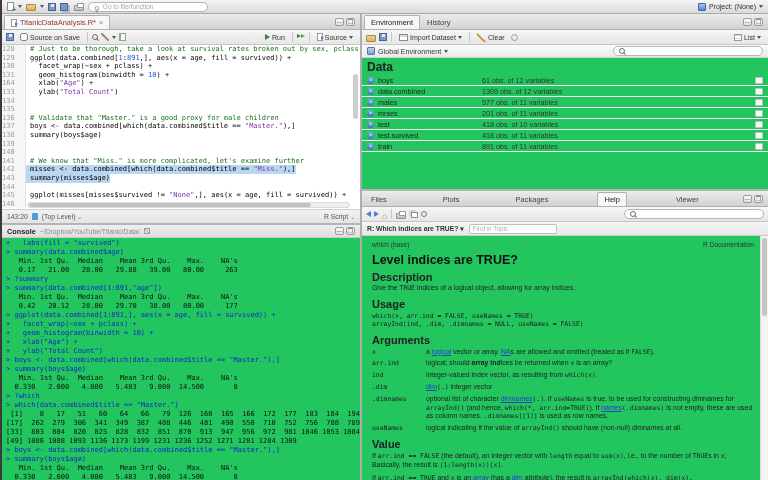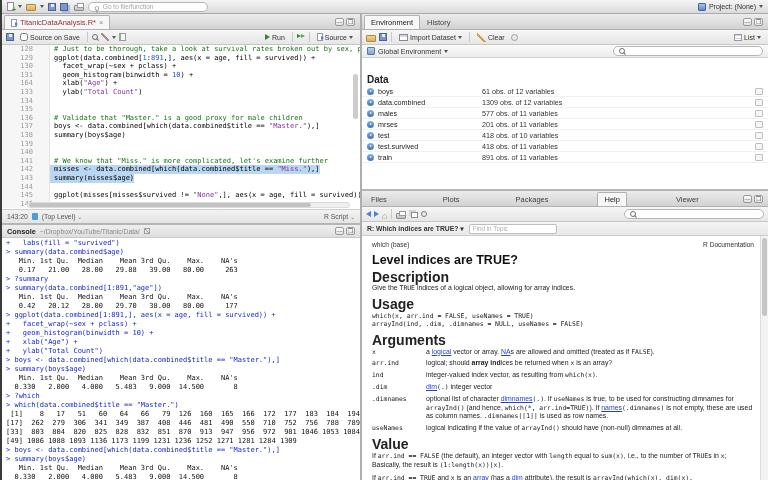--- a/index.html
+++ b/index.html
@@ -30,31 +30,31 @@
   .searchbox { display:flex; align-items:center; gap:3px; border:1px solid #b5b5b5; border-radius:7px;
     background:#fff; height:10px; padding:0 5px; }
   .searchbox input { border:none; outline:none; font-size:6.5px; width:100%; background:transparent;
     font-family:"Liberation Sans",sans-serif; color:#444; }
   .searchbox input::placeholder { color:#a5a5a5; }
 
   
   .workspace { display:flex; height:466px; }
   .col-left { width:360px; flex:none; display:flex; flex-direction:column; border-right:2px solid #aeaeae; }
   .col-right { flex:1; display:flex; flex-direction:column; min-width:0; }
-  .pane { background:#ffffff; display:flex; flex-direction:column; min-height:0; }
+  .pane { background:#22c55e; display:flex; flex-direction:column; min-height:0; }
   .source-pane { height:209px; flex:none; }
   .console-pane { flex:1; border-top:2px solid #b5b5b5; }
   .env-pane { height:175px; flex:none; }
   .help-pane { flex:1; border-top:2px solid #b5b5b5; }
 
   
   .code-area { position:relative; flex:1; overflow:hidden; font-family:"DejaVu Sans Mono",monospace;
     font-size:7px; line-height:8.6px; background:#fff; }
   .line { display:flex; height:8.6px; white-space:pre; }
-  .gutter { flex:none; width:48px; text-align:right; padding-right:16px; color:#9b9b9b;
+  .gutter { flex:none; width:24px; text-align:right; padding-right:16px; color:#9b9b9b;
     background:#f6f6f6; border-right:1px solid #e4e4e4; }
   .ltext { padding-left:4px; color:#000; }
   .line.sel .ltext { background:#b9d6f2; }
   .tok-com { color:#177317; }
   .tok-str { color:#8032a8; }
   .tok-num { color:#1d4fd7; }
   .hscroll { position:absolute; left:25px; right:10px; bottom:1px; height:6px; background:#f0f0f0;
     border:1px solid #dcdcdc; border-radius:3px; }
   .hscroll .thumb { position:absolute; left:1px; top:0; height:4px; width:88%; background:#c3c3c3; border-radius:3px; margin:0; }
   .vscroll { position:absolute; right:1px; top:1px; bottom:10px; width:6px; }
@@ -73,37 +73,37 @@
     font-size:7px; line-height:9px; white-space:pre; }
   .cline.input { color:#1326cc; }
   .cline.output { color:#111; }
 
   
   .globalenv-row { height:13px; flex:none; display:flex; align-items:center; gap:3px; padding:0 5px;
     background:linear-gradient(#fbfbfb,#ebebeb); border-bottom:1px solid #d0d0d0; }
   .globalenv-label { font-size:7.2px; color:#333; }
   .globalenv-row .searchbox { margin-left:auto; width:150px; }
   .env-body { flex:1; overflow:hidden; }
-  .env-section { font-size:10px; font-weight:bold; color:#222; padding:16px 5px 1px; }
+  .env-section { font-size:12px; font-weight:bold; color:#222; padding:2px 5px 1px; }
   .env-row { height:11px; display:flex; align-items:center; gap:4px; padding:0 5px; border-bottom:1px solid #f1f1f1; }
   .env-name { font-size:7.2px; color:#222; width:100px; flex:none; }
   .env-desc { font-size:7.2px; color:#333; flex:1; }
 
   
   .topicbar { height:14px; flex:none; display:flex; align-items:center; gap:5px; padding:0 5px;
     background:linear-gradient(#f4f4f4,#e8e8e8); border-bottom:1px solid #cccccc; }
   .topic-label { font-size:6.8px; font-weight:bold; color:#333; }
   .findbox { border:1px solid #bdbdbd; border-radius:2px; background:#fff; height:10px; width:88px; padding:0 3px; display:flex; align-items:center; }
   .findbox input { border:none; outline:none; width:100%; font-size:6.3px; background:transparent; color:#444;
     font-family:"Liberation Sans",sans-serif; }
   .findbox input::placeholder { color:#b0b0b0; }
   .help-body { position:relative; flex:1; overflow:hidden; padding:5px 14px 0 10px; font-size:6.9px; line-height:8.8px; color:#222; }
   .help-meta { display:flex; justify-content:space-between; font-size:6.6px; color:#333; margin-bottom:4px; }
   .help-title { font-size:12.5px; font-weight:bold; color:#111; margin:6px 0 8px; }
-  .help-h2 { font-size:14px; font-weight:bold; color:#222; margin:7px 0 3px; }
+  .help-h2 { font-size:11px; font-weight:bold; color:#222; margin:7px 0 3px; }
   .help-code { font-family:"DejaVu Sans Mono",monospace; font-size:6.4px; line-height:8.4px; white-space:pre; color:#222; }
   .h-c { font-family:"DejaVu Sans Mono",monospace; font-size:6.4px; }
   .h-l { color:#2741cc; text-decoration:underline; }
   .h-b { font-weight:bold; }
   .args { display:grid; grid-template-columns:50px 1fr; column-gap:4px; row-gap:3px; margin-top:2px; }
   .arg-name { font-family:"DejaVu Sans Mono",monospace; font-size:6.4px; color:#222; }
   .help-scroll { position:absolute; right:0; top:0; bottom:0; width:8px; background:#f3f3f3; border-left:1px solid #ddd; }
   .help-scroll .thumb { position:absolute; top:2px; left:1px; width:5px; height:78px; background:#c5c5c5; border-radius:3px; }
   .help-p { margin-bottom:5px; }
 

